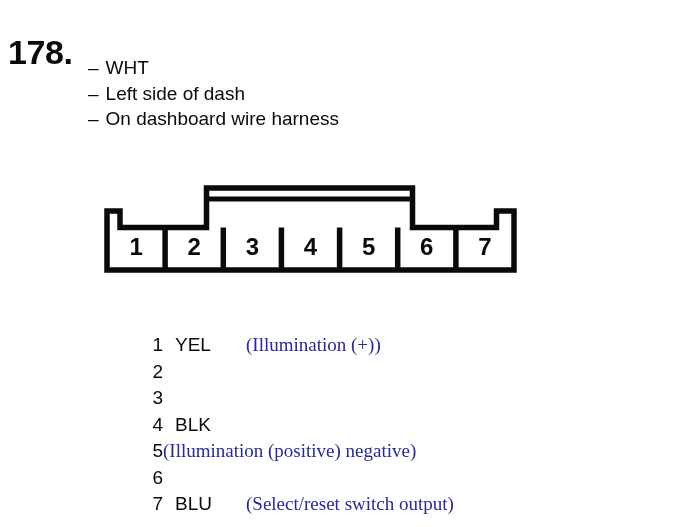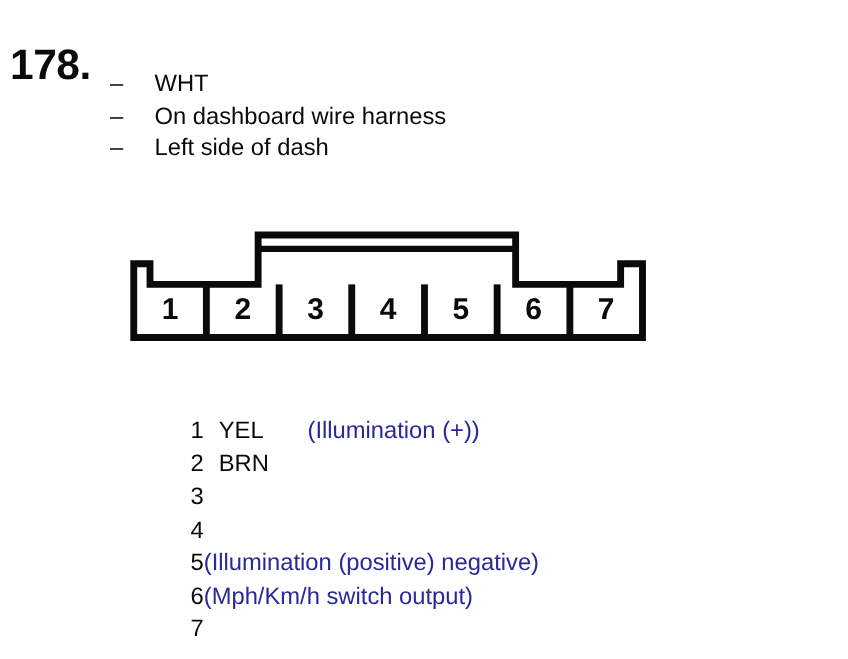--- a/index.html
+++ b/index.html
@@ -33,21 +33,21 @@
 
   
   .notes {
     position: absolute;
     left: 88px;
     top: 55px;
     font-size: 19px;
     line-height: 25.5px;
   }
   .note-line { white-space: nowrap; }
-  .note-text { margin-left: 25px; }
+  .note-text { margin-left: 7px; }
 
   
   .connector-svg {
     position: absolute;
     left: 0;
     top: 0;
     width: 678px;
     height: 527px;
   }
   .connector-svg .outline {
@@ -81,38 +81,38 @@
     font-size: 19px;
     line-height: 26.5px;
   }
   .pin-row {
     display: grid;
     grid-template-columns: 25px 83px auto;
     white-space: nowrap;
   }
   .pin-num { text-align: right; }
   .wire-color { padding-left: 12px; }
-  .pin-desc { color: var(--description, #28289a); }
+  .pin-desc { color: var(--description, #28289a); font-family: Liberation Serif, serif; }
 </style>
 </head>
 <body>
 
 <div class="page-header">
   <span>178.</span>
 </div>
 
 <div class="notes">
   <div class="note-line">
     <span>–</span><span class="note-text">WHT</span>
   </div>
   <div class="note-line">
-    <span>–</span><span class="note-text">On dashboard wire harness</span>
+    <span>–</span><span class="note-text">Left side of dash</span>
   </div>
   <div class="note-line">
-    <span>–</span><span class="note-text">Left side of dash</span>
+    <span>–</span><span class="note-text">On dashboard wire harness</span>
   </div>
 </div>
 
 <svg class="connector-svg" viewBox="0 0 678 527">
 
   <path class="outline" d="M107,270 V211 H120 V227.5 H206.5 V188 H412.5 V227.5 H496.5 V211 H514 V270 Z"></path>
 
   <line class="inner-line" x1="206.5" y1="199" x2="412.5" y2="199"></line>
 
   <line class="divider" x1="165.1" y1="227.5" x2="165.1" y2="270"></line>
@@ -132,32 +132,33 @@
 </svg>
 
 <div class="pinout">
   <div class="pin-row">
     <span class="pin-num">1</span>
     <span class="wire-color">YEL</span>
     <span class="pin-desc">(Illumination (+))</span>
   </div>
   <div class="pin-row">
     <span class="pin-num">2</span>
-    <span class="wire-color">BRN</span>
   </div>
   <div class="pin-row">
     <span class="pin-num">3</span>
   </div>
   <div class="pin-row">
     <span class="pin-num">4</span>
+    <span class="wire-color">BLK</span>
   </div>
   <div class="pin-row">
     <span class="pin-num">5</span>
     <span class="pin-desc">(Illumination (positive) negative)</span>
   </div>
   <div class="pin-row">
     <span class="pin-num">6</span>
-    <span class="pin-desc">(Mph/Km/h switch output)</span>
   </div>
   <div class="pin-row">
     <span class="pin-num">7</span>
+    <span class="wire-color">BLU</span>
+    <span class="pin-desc">(Select/reset switch output)</span>
   </div>
 </div>
 
 </body></html>

